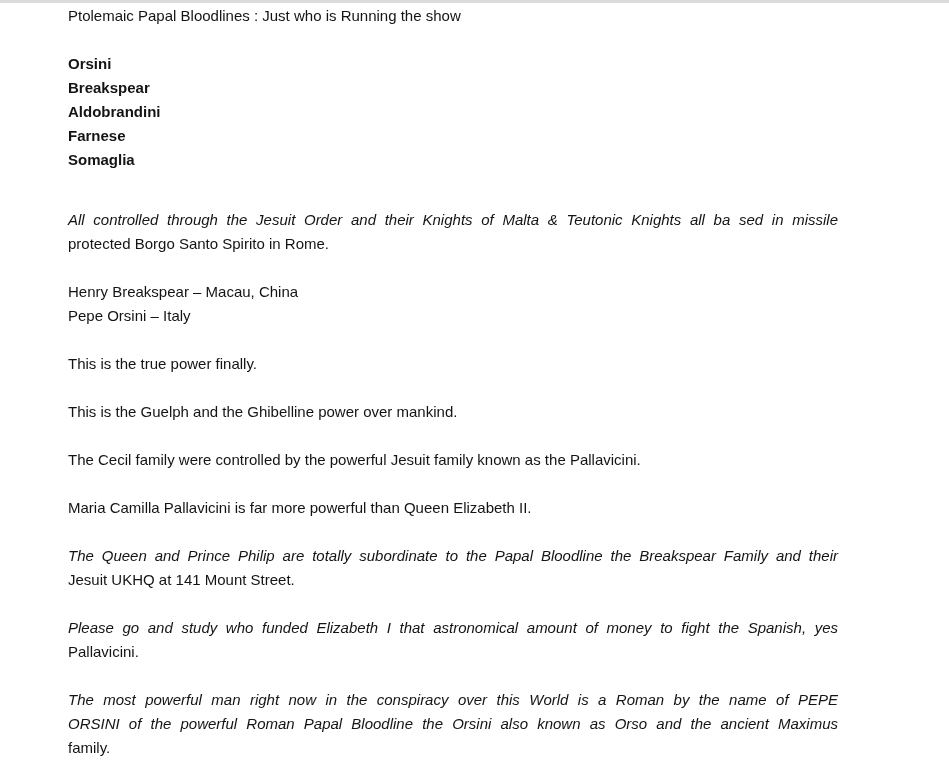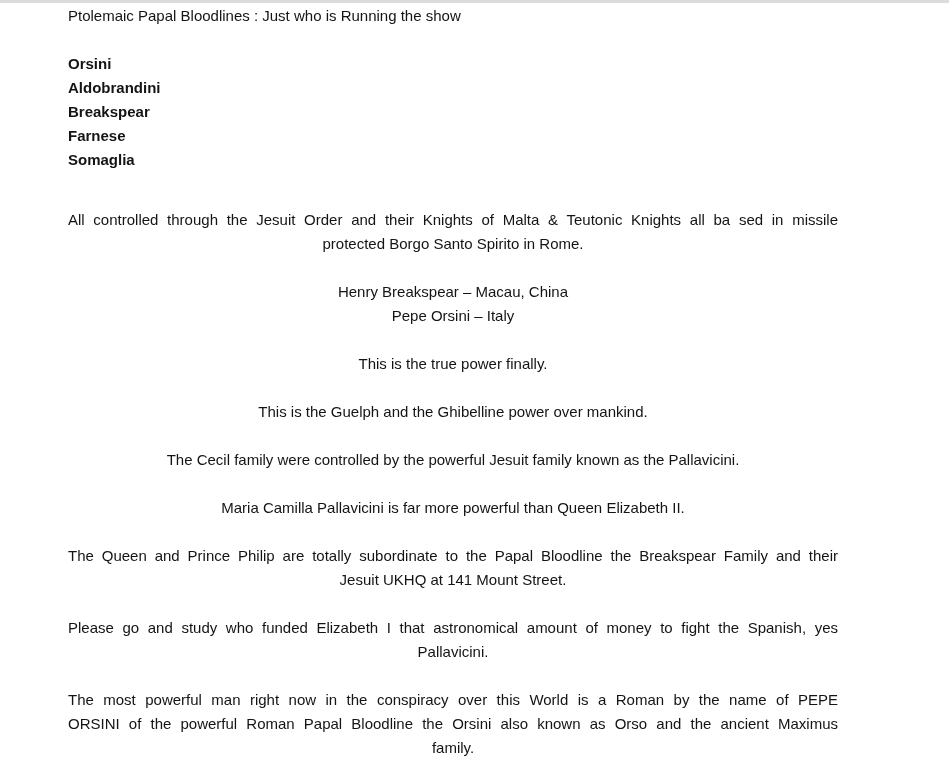--- a/index.html
+++ b/index.html
@@ -27,36 +27,37 @@
     color: #141414;
   }
   .doc-title { margin-bottom: 24px; }
   .family-list { margin-bottom: 36px; font-weight: bold; }
   .para { margin-bottom: 24px; }
   .para:last-child { margin-bottom: 0; }
   
   .jl {
     text-align: justify;
     text-align-last: justify;
+    font-style: italic;
   }
-  .ll { text-align: center; }
+  .ll { text-align: left; }
 </style>
 </head>
 <body>
 
 <div class="top-rule"></div>
 
 <div class="doc">
 
   <div class="doc-title">Ptolemaic Papal Bloodlines : Just who is Running the show</div>
 
   <div class="family-list">
     <div>Orsini</div>
+    <div>Breakspear</div>
     <div>Aldobrandini</div>
-    <div>Breakspear</div>
     <div>Farnese</div>
     <div>Somaglia</div>
   </div>
 
   <div class="para">
     <div class="jl">All controlled through the Jesuit Order and their Knights of Malta &amp; Teutonic Knights all ba sed in missile</div>
     <div class="ll">protected Borgo Santo Spirito in Rome.</div>
   </div>
 
   <div class="para">

